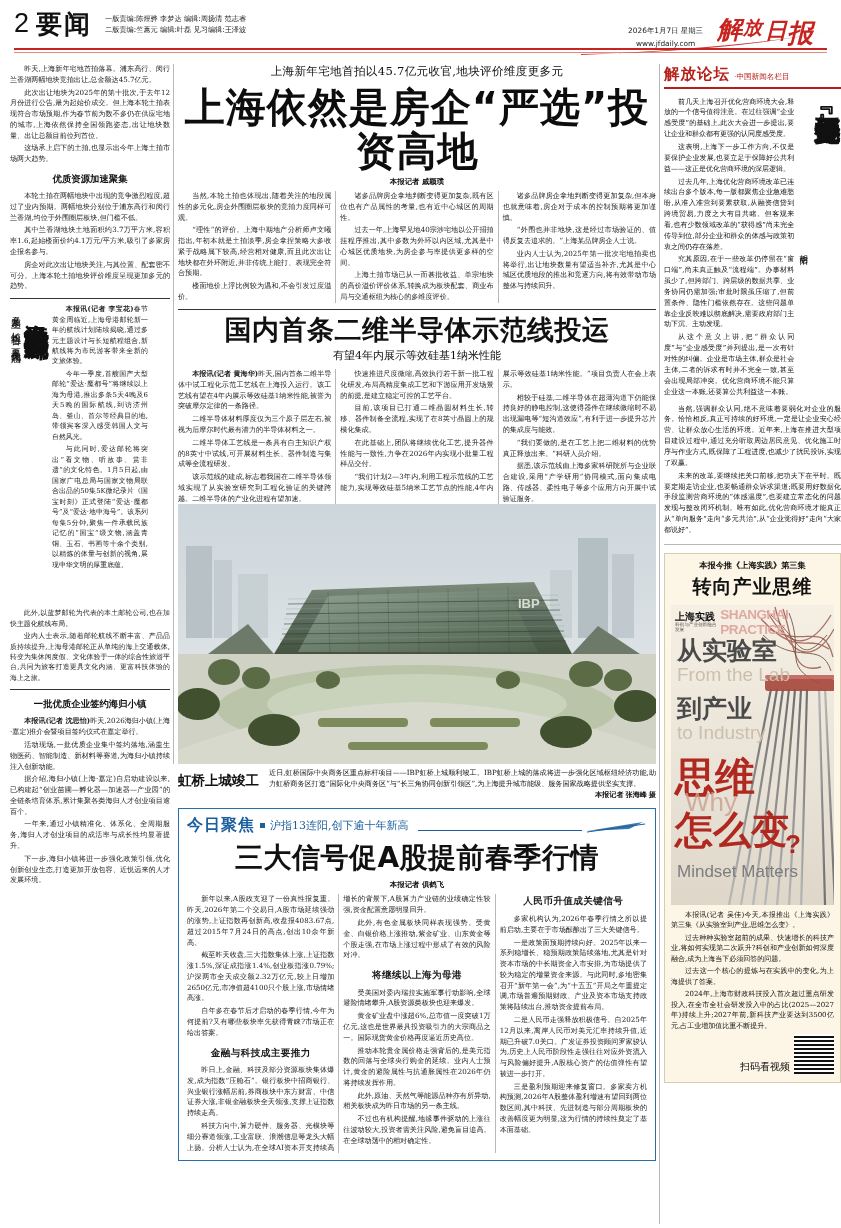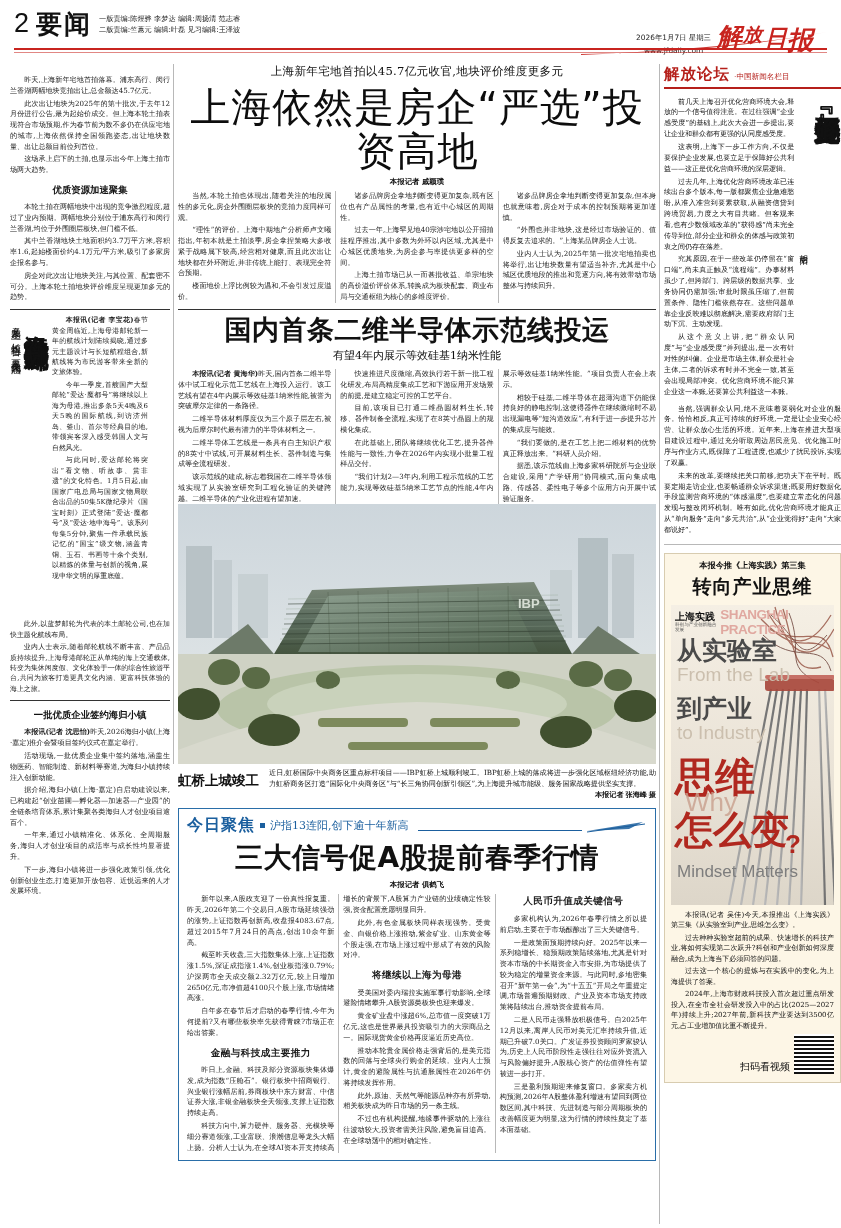--- a/index.html
+++ b/index.html
@@ -12,56 +12,56 @@
     position: relative;
     overflow: hidden;
   }
   .page { width:841px; height:1228px; position:relative; padding: 8px 10px 6px 10px; }
 
   
   .masthead { position:relative; height:46px; }
   .mh-left { position:absolute; left:4px; top:2px; display:flex; align-items:flex-end; gap:7px; }
   .mh-pagenum { font-size:27px; line-height:1; font-weight:400; font-family:"Liberation Sans", sans-serif; color:#111; }
   .mh-section { font-size:26px; line-height:1; font-weight:700; letter-spacing:2px; font-family:"DejaVu Sans", sans-serif; color:#111; }
-  .mh-credits { margin-bottom:2px; font-size:7.2px; line-height:1.55; color:#1a1a1a; font-family:"DejaVu Sans", sans-serif; white-space:nowrap; }
-  .mh-right { position:absolute; right:2px; top:11px; text-align:right; display:flex; align-items:flex-start; gap:6px; }
+  .mh-credits { margin-left:6px; margin-bottom:2px; font-size:7.2px; line-height:1.55; color:#1a1a1a; font-family:"DejaVu Sans", sans-serif; white-space:nowrap; }
+  .mh-right { position:absolute; right:2px; top:4px; text-align:right; display:flex; align-items:flex-start; gap:14px; }
   .mh-dateblock { font-size:7.4px; line-height:1.7; color:#1a1a1a; text-align:center; padding-top:13px; font-family:"DejaVu Sans", sans-serif; }
   .mh-logo { width:112px; height:40px; position:relative; }
   .mh-logo svg { position:absolute; left:0; top:0; }
   .mh-rule { position:absolute; left:4px; right:4px; top:40px; height:2px; background:#c8241f; }
   .mh-rule2 { position:absolute; left:4px; right:4px; top:44px; height:0.7px; background:#c8241f; opacity:.55; }
   .mh-swoosh { position:absolute; right:0; top:20px; }
 
   
   .body-wrap { position:relative; margin-top:10px; }
   .vline { position:absolute; width:1px; background:#b8b8b8; }
 
   .col-text { font-size:7.1px; line-height:1.52; text-align:justify; color:#1c1c1c;
               font-family:"DejaVu Serif", serif; }
   .col-text p { margin:0 0 2px 0; text-indent:2em; }
   .lead { font-weight:700; }
 
   
-  .leftcol { position:absolute; left:0; top:11px; width:160px; }
+  .leftcol { position:absolute; left:0; top:0; width:160px; }
   .subhead-c { font-size:9.6px; font-weight:700; text-align:center; margin:7px 0 5px;
                font-family:"DejaVu Sans", sans-serif; letter-spacing:.4px; }
   .subhead-l { font-size:9.4px; font-weight:700; margin:8px 0 5px; font-family:"DejaVu Sans", sans-serif;text-align:center; }
 
   
   .vhead-wrap { display:flex; flex-direction:row-reverse; justify-content:flex-end; align-items:flex-start;
                 height:300px; gap:3px; }
   .vtitle { writing-mode: vertical-rl; text-orientation: upright; font-size:25px; font-weight:700;
             font-family:"DejaVu Sans", sans-serif; letter-spacing:1px; line-height:1.02; height:300px; }
   .vsub { writing-mode: vertical-rl; text-orientation: upright; font-size:10px; font-weight:400;
           font-family:"DejaVu Serif", serif; letter-spacing:1px; line-height:1.05; height:250px; margin-top:4px;}
 
   
   .centercol { position:absolute; left:168px; top:0; width:478px; }
   .shoulder { font-size:11.6px; text-align:center; font-family:"DejaVu Serif", serif; letter-spacing:.3px; color:#111; }
-  .maintitle { font-size:40px; font-weight:400; text-align:center; font-family:"DejaVu Sans", sans-serif;
+  .maintitle { font-size:40px; font-weight:700; text-align:center; font-family:"DejaVu Sans", sans-serif;
                letter-spacing:1px; line-height:1.1; margin:6px 0 4px; color:#0d0d0d; }
   .title2 { font-size:27px; font-weight:700; text-align:center; font-family:"DejaVu Sans", sans-serif;
             letter-spacing:.5px; line-height:1.12; margin:2px 0 3px; }
   .subtitle2 { font-size:11px; text-align:center; font-family:"DejaVu Serif", serif; margin-bottom:6px; }
 
   .three-col { column-count:3; column-gap:9px; column-rule:1px solid #b8b8b8; }
 
   
   .photo { width:100%; height:260px; position:relative; overflow:hidden; background:#9fb0b8; }
   .cap-row { display:flex; gap:10px; align-items:flex-start; margin-top:4px; }

